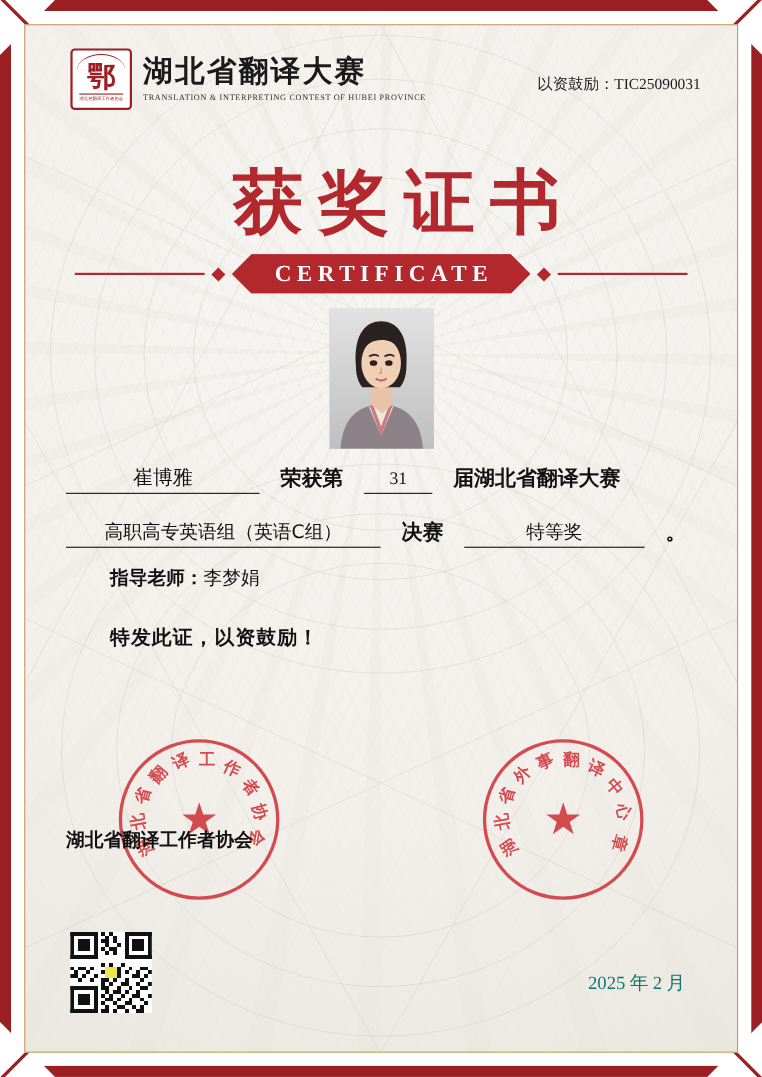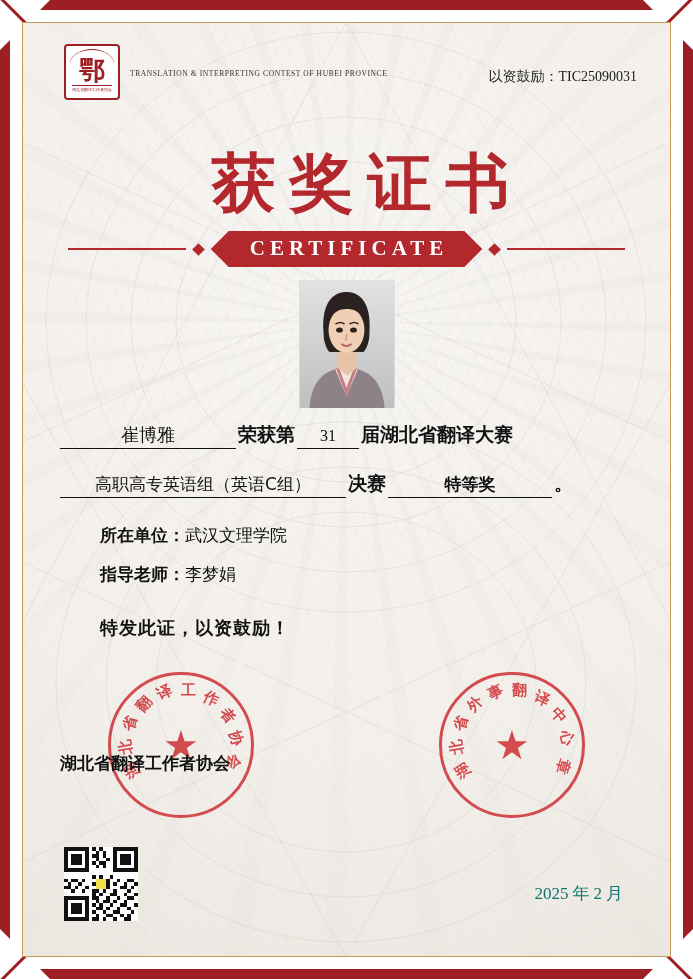--- a/index.html
+++ b/index.html
@@ -212,33 +212,34 @@
     top: 400px;
     font-family: "DejaVu Sans", sans-serif;
     color: #111111;
   }
   .line1, .line2 {
     display: flex;
     align-items: flex-end;
     font-size: 19px;
     font-weight: bold;
     white-space: nowrap;
+    gap: 17px;
   }
   .line1 { margin-bottom: 22px; }
   .blank {
     border-bottom: 1.5px solid #111111;
     text-align: center;
     font-weight: normal;
     padding: 0 4px 1px 4px;
     line-height: 1.35;
   }
   .blank.name { width: 168px; font-size: 18px; }
   .blank.num  { width: 54px; font-size: 16px; font-family: "Liberation Serif", serif; }
   .blank.group { width: 278px; font-size: 17px; }
-  .blank.prize { width: 156px; font-size: 17px; font-weight: bold; }
+  .blank.prize { width: 156px; font-size: 17px; }
   .lbl { padding: 0 2px 1px 2px; font-family: Liberation Serif, serif; }
 
   .kv {
     margin-top: 26px;
     font-size: 17px;
     font-weight: bold;
     padding-left: 40px;
   }
   .kv .val { font-weight: normal; }
   .kv2 { margin-top: 16px; }
@@ -354,20 +355,21 @@
   <div class="content">
 
     <div class="header">
       <div class="logo-block">
         <div class="logo-seal">
           <div class="arc"></div>
           <div class="glyph">鄂</div>
           <div class="base">湖北省翻译工作者协会</div>
         </div>
         <div>
+          <div class="logo-text-cn">湖北省翻译大赛</div>
           <div class="logo-text-en">TRANSLATION &amp; INTERPRETING CONTEST OF HUBEI PROVINCE</div>
         </div>
       </div>
       <div class="cert-no">
         <span>以资鼓励：</span><span>TIC25090031</span>
       </div>
     </div>
 
     <div class="title-cn">获奖证书</div>
 
@@ -420,23 +422,20 @@
         <span class="blank num">31</span>
         <span class="lbl">届湖北省翻译大赛</span>
       </div>
       <div class="line2">
         <span class="blank group">高职高专英语组（英语C组）</span>
         <span class="lbl">决赛</span>
         <span class="blank prize">特等奖</span>
         <span class="lbl">。</span>
       </div>
 
-      <div class="kv">
-        <span>所在单位：</span><span class="val">武汉文理学院</span>
-      </div>
       <div class="kv kv2">
         <span>指导老师：</span><span class="val">李梦娟</span>
       </div>
 
       <div class="note">特发此证，以资鼓励！</div>
     </div>
 
     <div class="seal left">
       <div class="ring-text">
         <span style="transform: rotate(-125deg) translate(0,-64px) rotate(0deg);">湖</span>

